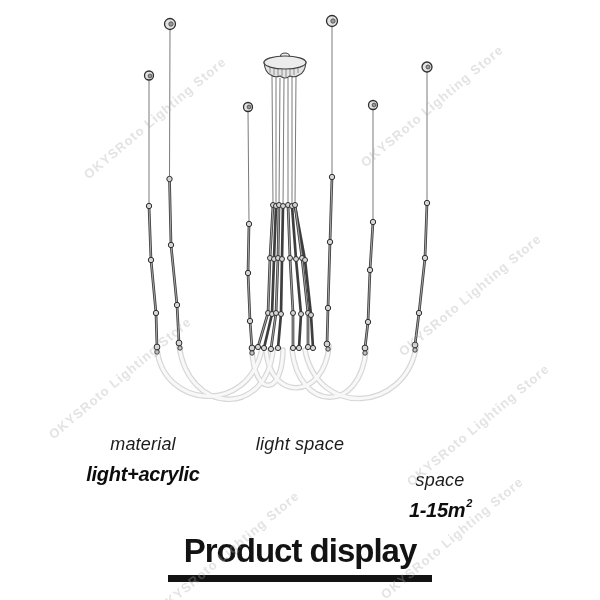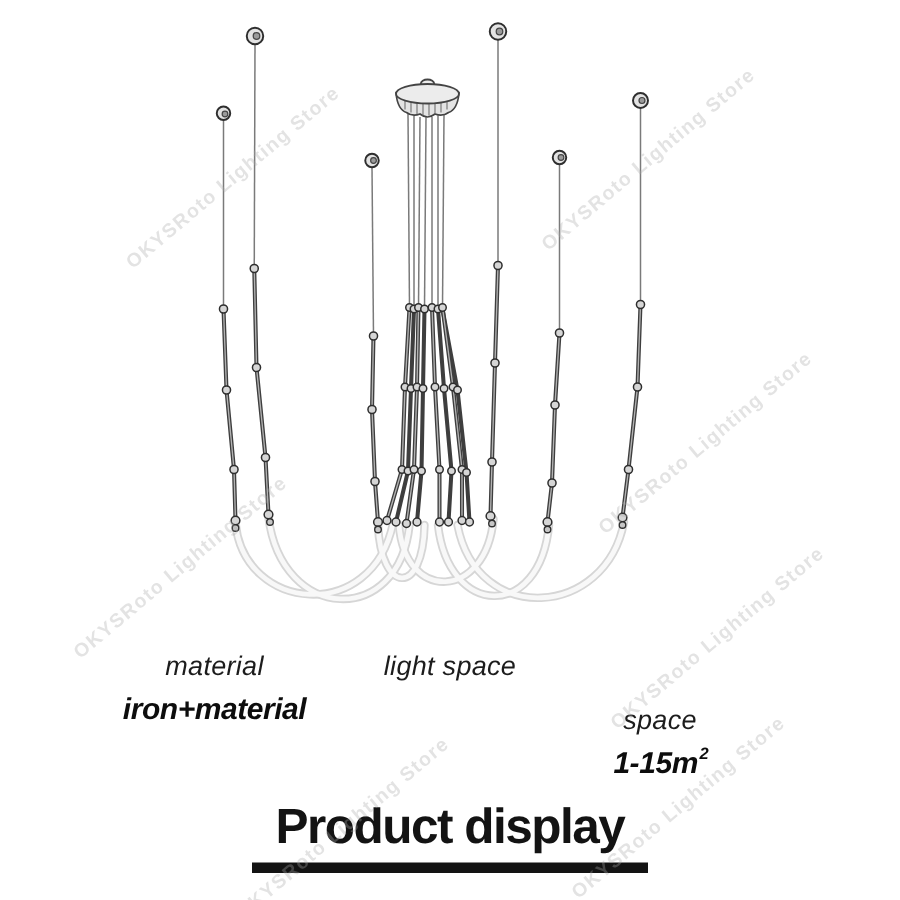--- a/index.html
+++ b/index.html
@@ -219,21 +219,21 @@
   <span class="wm" style="left:120px;top:378px">OKYSRoto Lighting Store</span>
   <span class="wm" style="left:470px;top:295px">OKYSRoto Lighting Store</span>
   <span class="wm" style="left:228px;top:552px">OKYSRoto Lighting Store</span>
   <span class="wm" style="left:452px;top:538px">OKYSRoto Lighting Store</span>
   <span class="wm" style="left:478px;top:425px">OKYSRoto Lighting Store</span>
 </div>
 
 <div class="specs">
   <div class="spec spec-1">
     <div class="label">material</div>
-    <div class="value"><span>iron+material</span><sup></sup></div>
+    <div class="value"><span>light+acrylic</span><sup></sup></div>
   </div>
   <div class="spec spec-2">
     <div class="label">light space</div>
   </div>
   <div class="spec spec-3">
     <div class="label">space</div>
     <div class="value"><span>1-15m</span><sup>2</sup></div>
   </div>
 </div>
 

